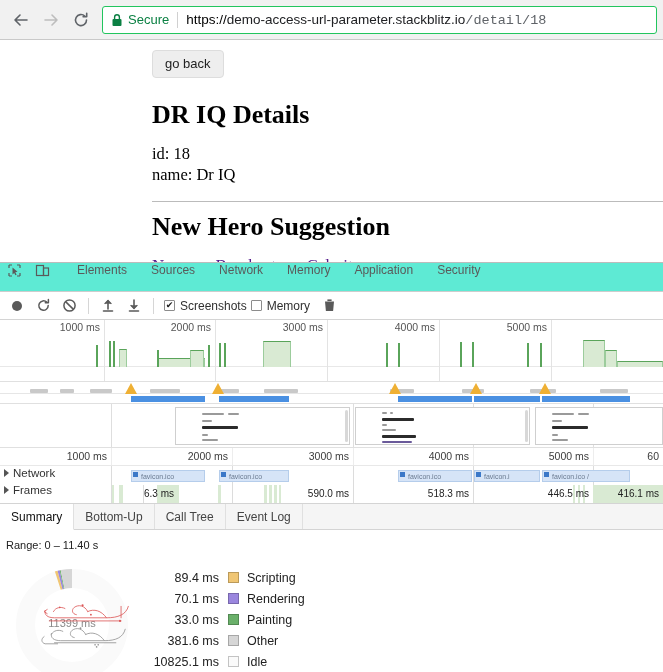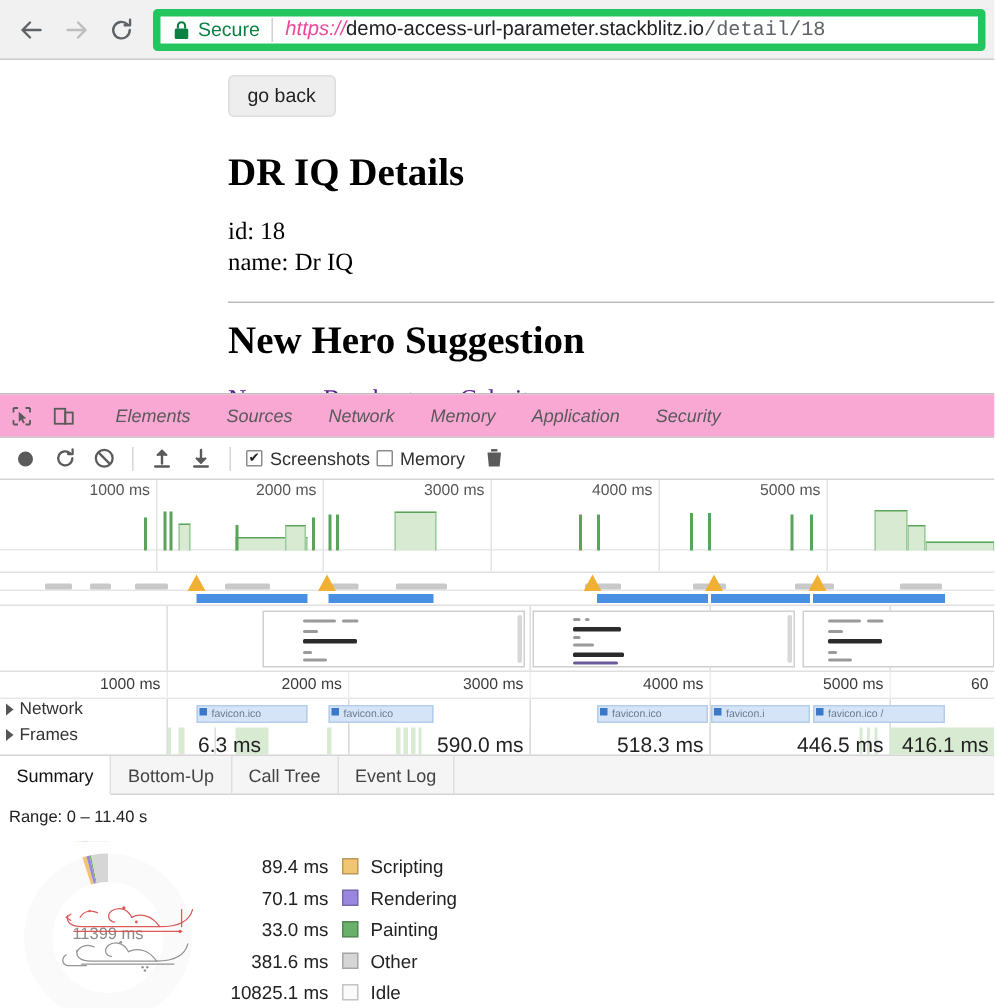--- a/index.html
+++ b/index.html
@@ -26,36 +26,36 @@
     color: #5f6368;
     flex: 0 0 auto;
   }
   .nav-btn.disabled { color: #bdbdbd; }
   .nav-btn svg { display: block; }
   .omnibox {
     flex: 1 1 auto;
     height: 28px;
     margin-left: 6px;
     background: #fff;
-    border: 5px solid #22c55e;
+    border: 1px solid #22c55e;
     border-radius: 3px;
     display: flex;
     align-items: center;
     padding: 0 8px;
     font-size: 13.5px;
     overflow: hidden;
   }
   .lock-icon { color: #0b8043; margin-right: 5px; display:flex; align-items:center;}
   .secure-label { color: #0b8043; font-size: 13px; white-space: nowrap; }
   .omni-sep {
     width: 1px; height: 16px; background: #d0d0d0;
     margin: 0 8px;
   }
   .url { white-space: nowrap; font-size: 13.5px; }
-  .url .u-scheme { color: #ec4899; font-style: italic; }
+  .url .u-scheme { color: #000000; }
   .url .u-host { color: #202124; }
   .url .u-path { color: #5f6368; font-family: Liberation Mono, monospace; }
 
   
   .page {
     height: 222px;
     background: #fff;
     padding: 10px 0 0 152px;
     position: relative;
     overflow: hidden;
@@ -104,25 +104,24 @@
   .devtools {
     border-top: 1px solid #bcbcbc;
     background: #fff;
     height: 410px;
     display: flex;
     flex-direction: column;
   }
   .dt-tabbar {
     height: 29px;
     display: flex;
-    align-items: center;
+    align-items: flex-start;
     border-bottom: 1px solid #cdcdcd;
-    background: #f9a8d4;
-    flex: 0 0 auto;
-    font-style: italic;
+    background: #5eead4;
+    flex: 0 0 auto;
   }
   .dt-icon-btn {
     width: 28px;
     display: flex; align-items: center; justify-content: center;
     color: #5a5a5a;
   }
   .dt-vsep { width: 1px; background: #d6d6d6; margin: 5px 5px 5px 3px; }
   .dt-tab {
     padding: 0 12px;
     display: flex; align-items: center;
@@ -339,21 +338,21 @@
     left: 1px; top: 1px;
     width: 5px; height: 5px;
     background: #3b78c8;
   }
   .frame-blk {
     position: absolute;
     background: #d9ead3;
   }
   .frame-time {
     position: absolute;
-    font-size: 14px;
+    font-size: 10px;
     color: #222;
     transform: translateX(-100%);
     padding-right: 4px;
     white-space: nowrap;
   }
   .frame-vsep { position: absolute; width: 1px; background: #dcdcdc; }
 
   
   .bottom-tabs {
     height: 26px;

